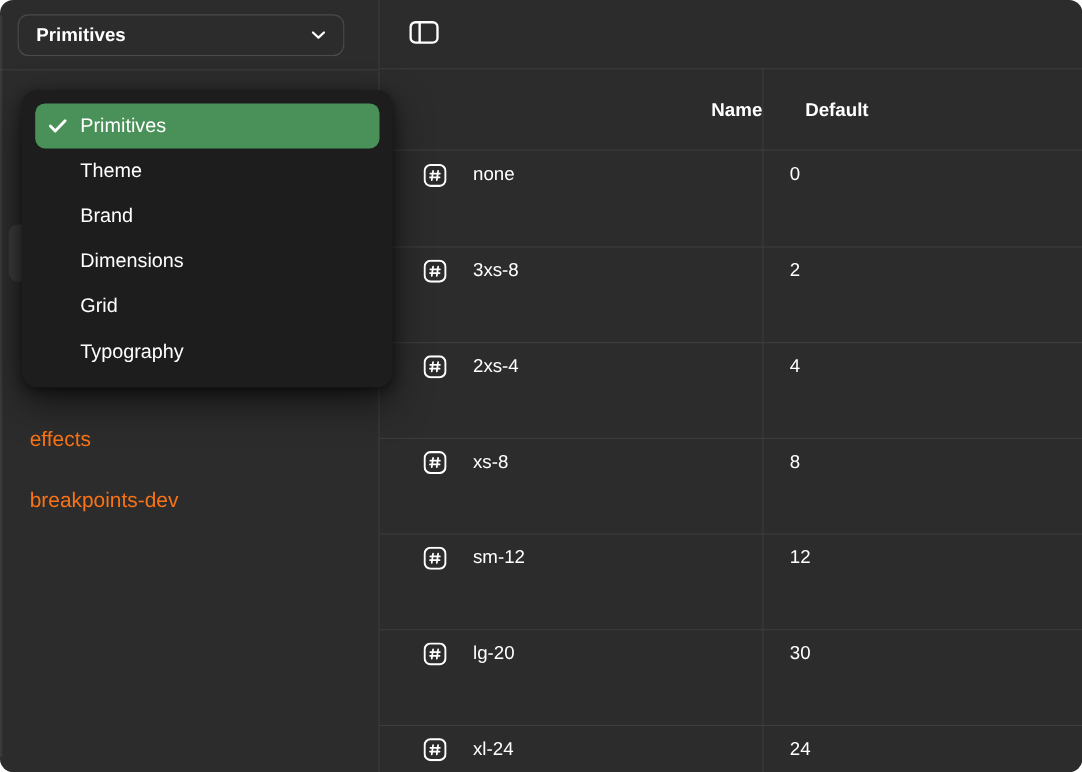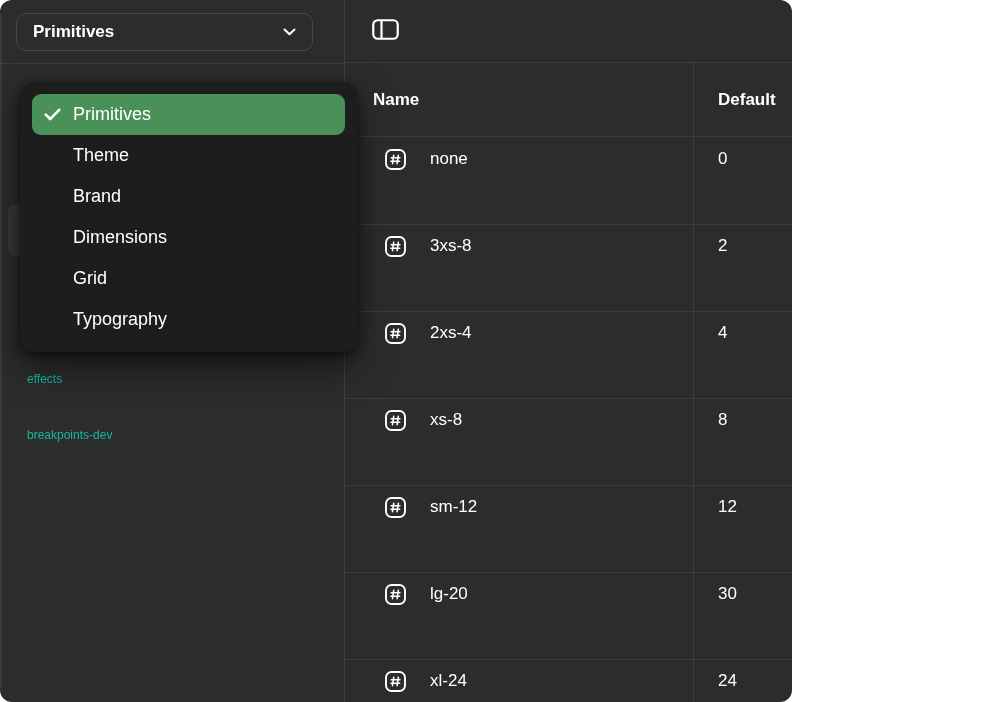--- a/index.html
+++ b/index.html
@@ -3,21 +3,21 @@
 <meta charset="utf-8">
 <style>
   * { box-sizing: border-box; margin: 0; padding: 0; }
   body {
     background: #ffffff;
     font-family: "Liberation Sans", sans-serif;
     -webkit-font-smoothing: antialiased;
   }
   .window {
     position: relative;
-    width: 792px; height: 702px;
+    width: 984px; height: 702px;
     background: #2c2c2c;
     border-radius: 12px;
     overflow: hidden;
     color: #ffffff;
     text-decoration: underline;
   }
   .window::after {
     content: '';
     position: absolute; left: 0; top: 14px; bottom: 14px; width: 2px;
     background: rgba(255,255,255,0.07);
@@ -50,24 +50,24 @@
   .collection-dropdown .chev { margin-left: auto; display: flex; }
   .selected-sliver {
     position: absolute; left: 8px; top: 204px;
     width: 34px; height: 52px;
     background: #3a3a3a;
     border-radius: 8px;
   }
   .sidebar-items { position: absolute; left: 0; top: 372px; width: 100%; }
   .sidebar-item {
     height: 56px;
-    display: flex; align-items: flex-start;
+    display: flex; align-items: center;
     padding-left: 27px;
-    font-size: 12px; font-weight: 500;
-    color: #14b8a6;
+    font-size: 19px; font-weight: 500;
+    color: #f97316;
     cursor: pointer;
   }
 
   
   .menu {
     position: absolute; left: 20px; top: 82px;
     width: 337px;
     background: #1d1d1d;
     border-radius: 14px;
     padding: 12px;
@@ -103,22 +103,22 @@
   .col-divider {
     position: absolute; left: 348px; top: 0; bottom: 0; width: 1px;
     background: #3d3d3d;
   }
   .thead {
     height: 74px;
     display: flex; align-items: center;
     border-bottom: 1px solid #3d3d3d;
   }
   .th { font-size: 17px; font-weight: 700; color: #ffffff; }
-  .th.name-col { width: 348px; padding-left: 28px; }
-  .th.default-col { padding-left: 25px; }
+  .th.name-col { width: 348px; padding-left: 28px; text-align: right; }
+  .th.default-col { padding-left: 39px; }
   .tbody {
     position: absolute; left: 0; right: 0; top: 75px; bottom: 0;
     display: flex; flex-direction: column; gap: 44px;
   }
   .trow { flex: 1; display: flex; align-items: center; }
   .trow + .trow { border-top: 1px solid #3d3d3d; }
   .cell-name {
     width: 348px; padding-left: 40px;
     display: flex; align-items: center; gap: 24px;
   }

